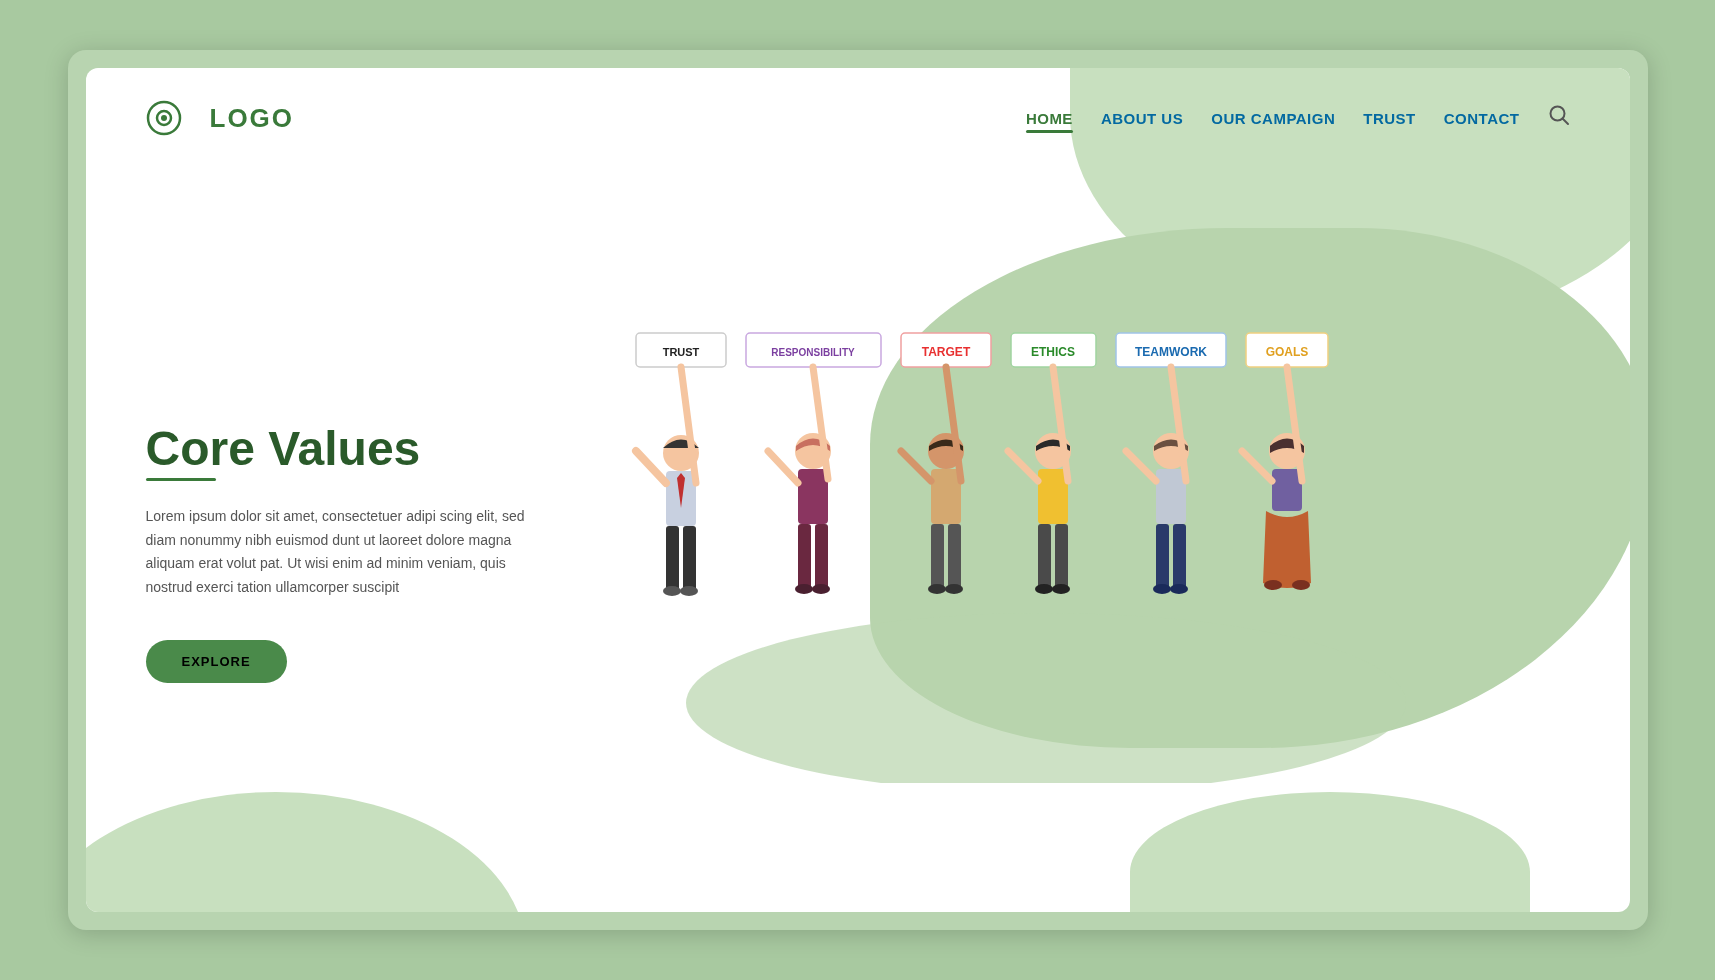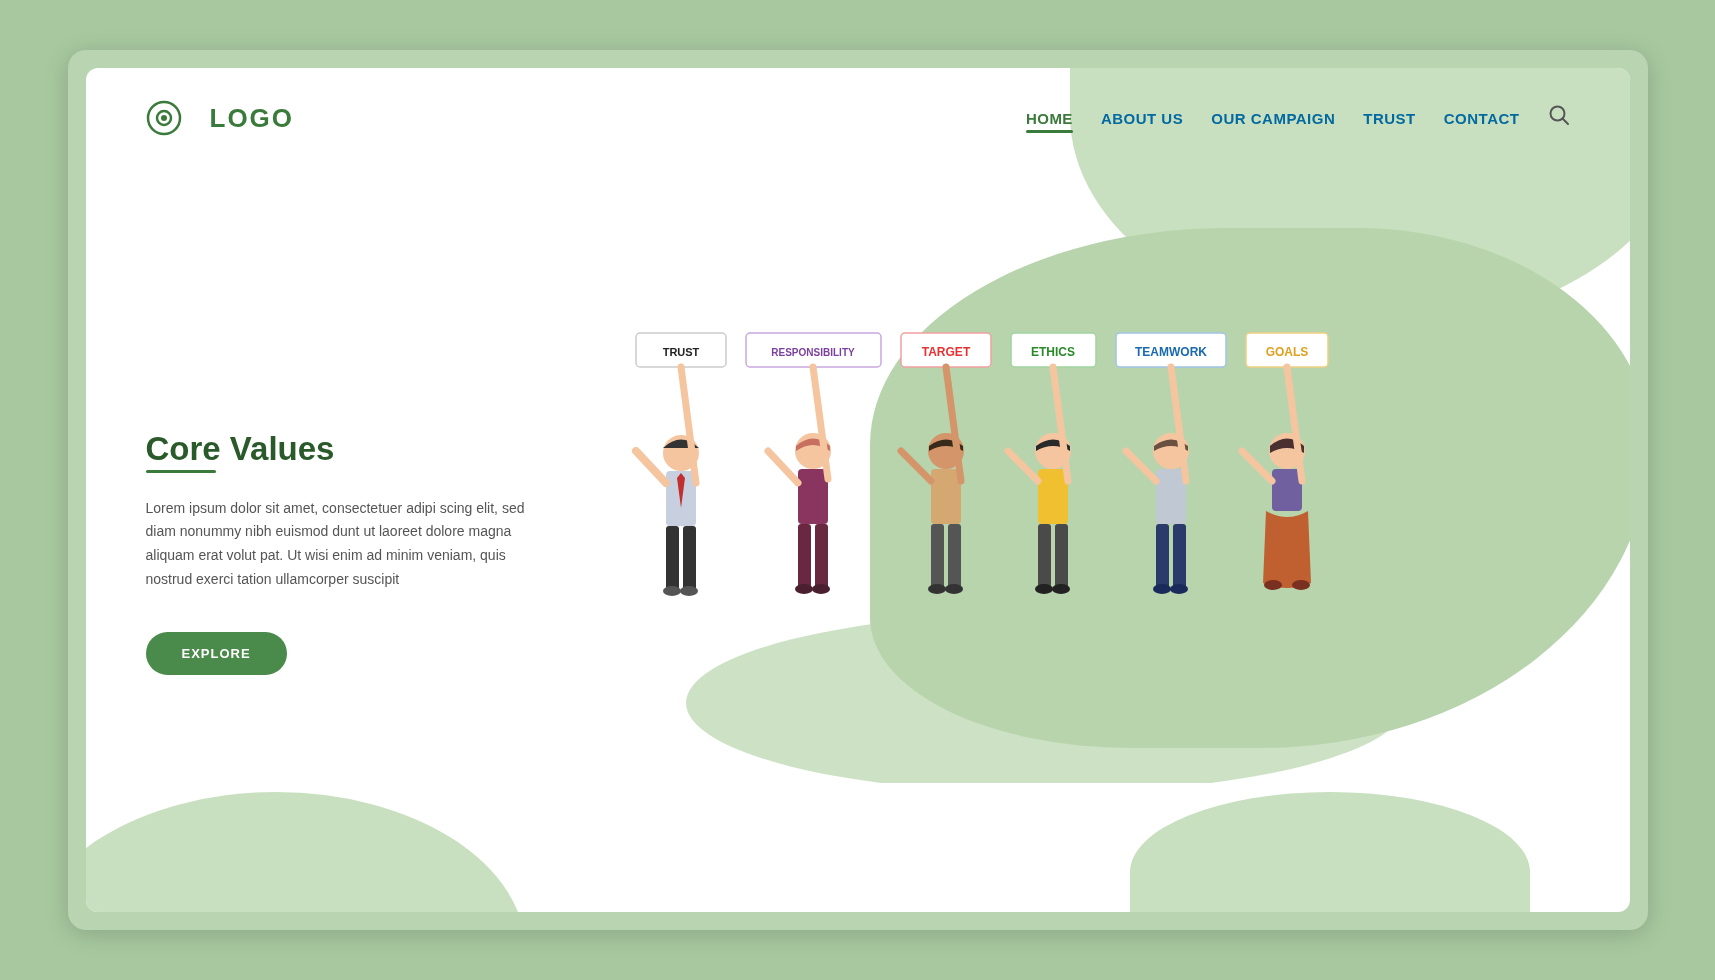--- a/index.html
+++ b/index.html
@@ -159,21 +159,21 @@
     }
 
     .hero-subtitle {
       font-size: 15px;
       color: #3a7a3a;
       font-weight: 500;
       margin-bottom: 12px;
     }
 
     .hero-title {
-      font-size: 33px;
+      font-size: 48px;
       font-weight: 800;
       color: #2a5a2a;
       line-height: 1.1;
       margin-bottom: 2px;
     }
 
     .hero-divider {
       width: 70px;
       height: 3px;
       background: #3a7a3a;
@@ -184,21 +184,21 @@
     .hero-body {
       font-size: 14px;
       color: #555;
       line-height: 1.7;
       margin-bottom: 40px;
       max-width: 400px;
     }
 
     .explore-btn {
       background: #4a8a4a;
-      color: #ffffff;
+      color: #000000;
       border: none;
       border-radius: 30px;
       padding: 14px 36px;
       font-size: 13px;
       font-weight: 700;
       letter-spacing: 1px;
       cursor: pointer;
       text-transform: uppercase;
     }
 

